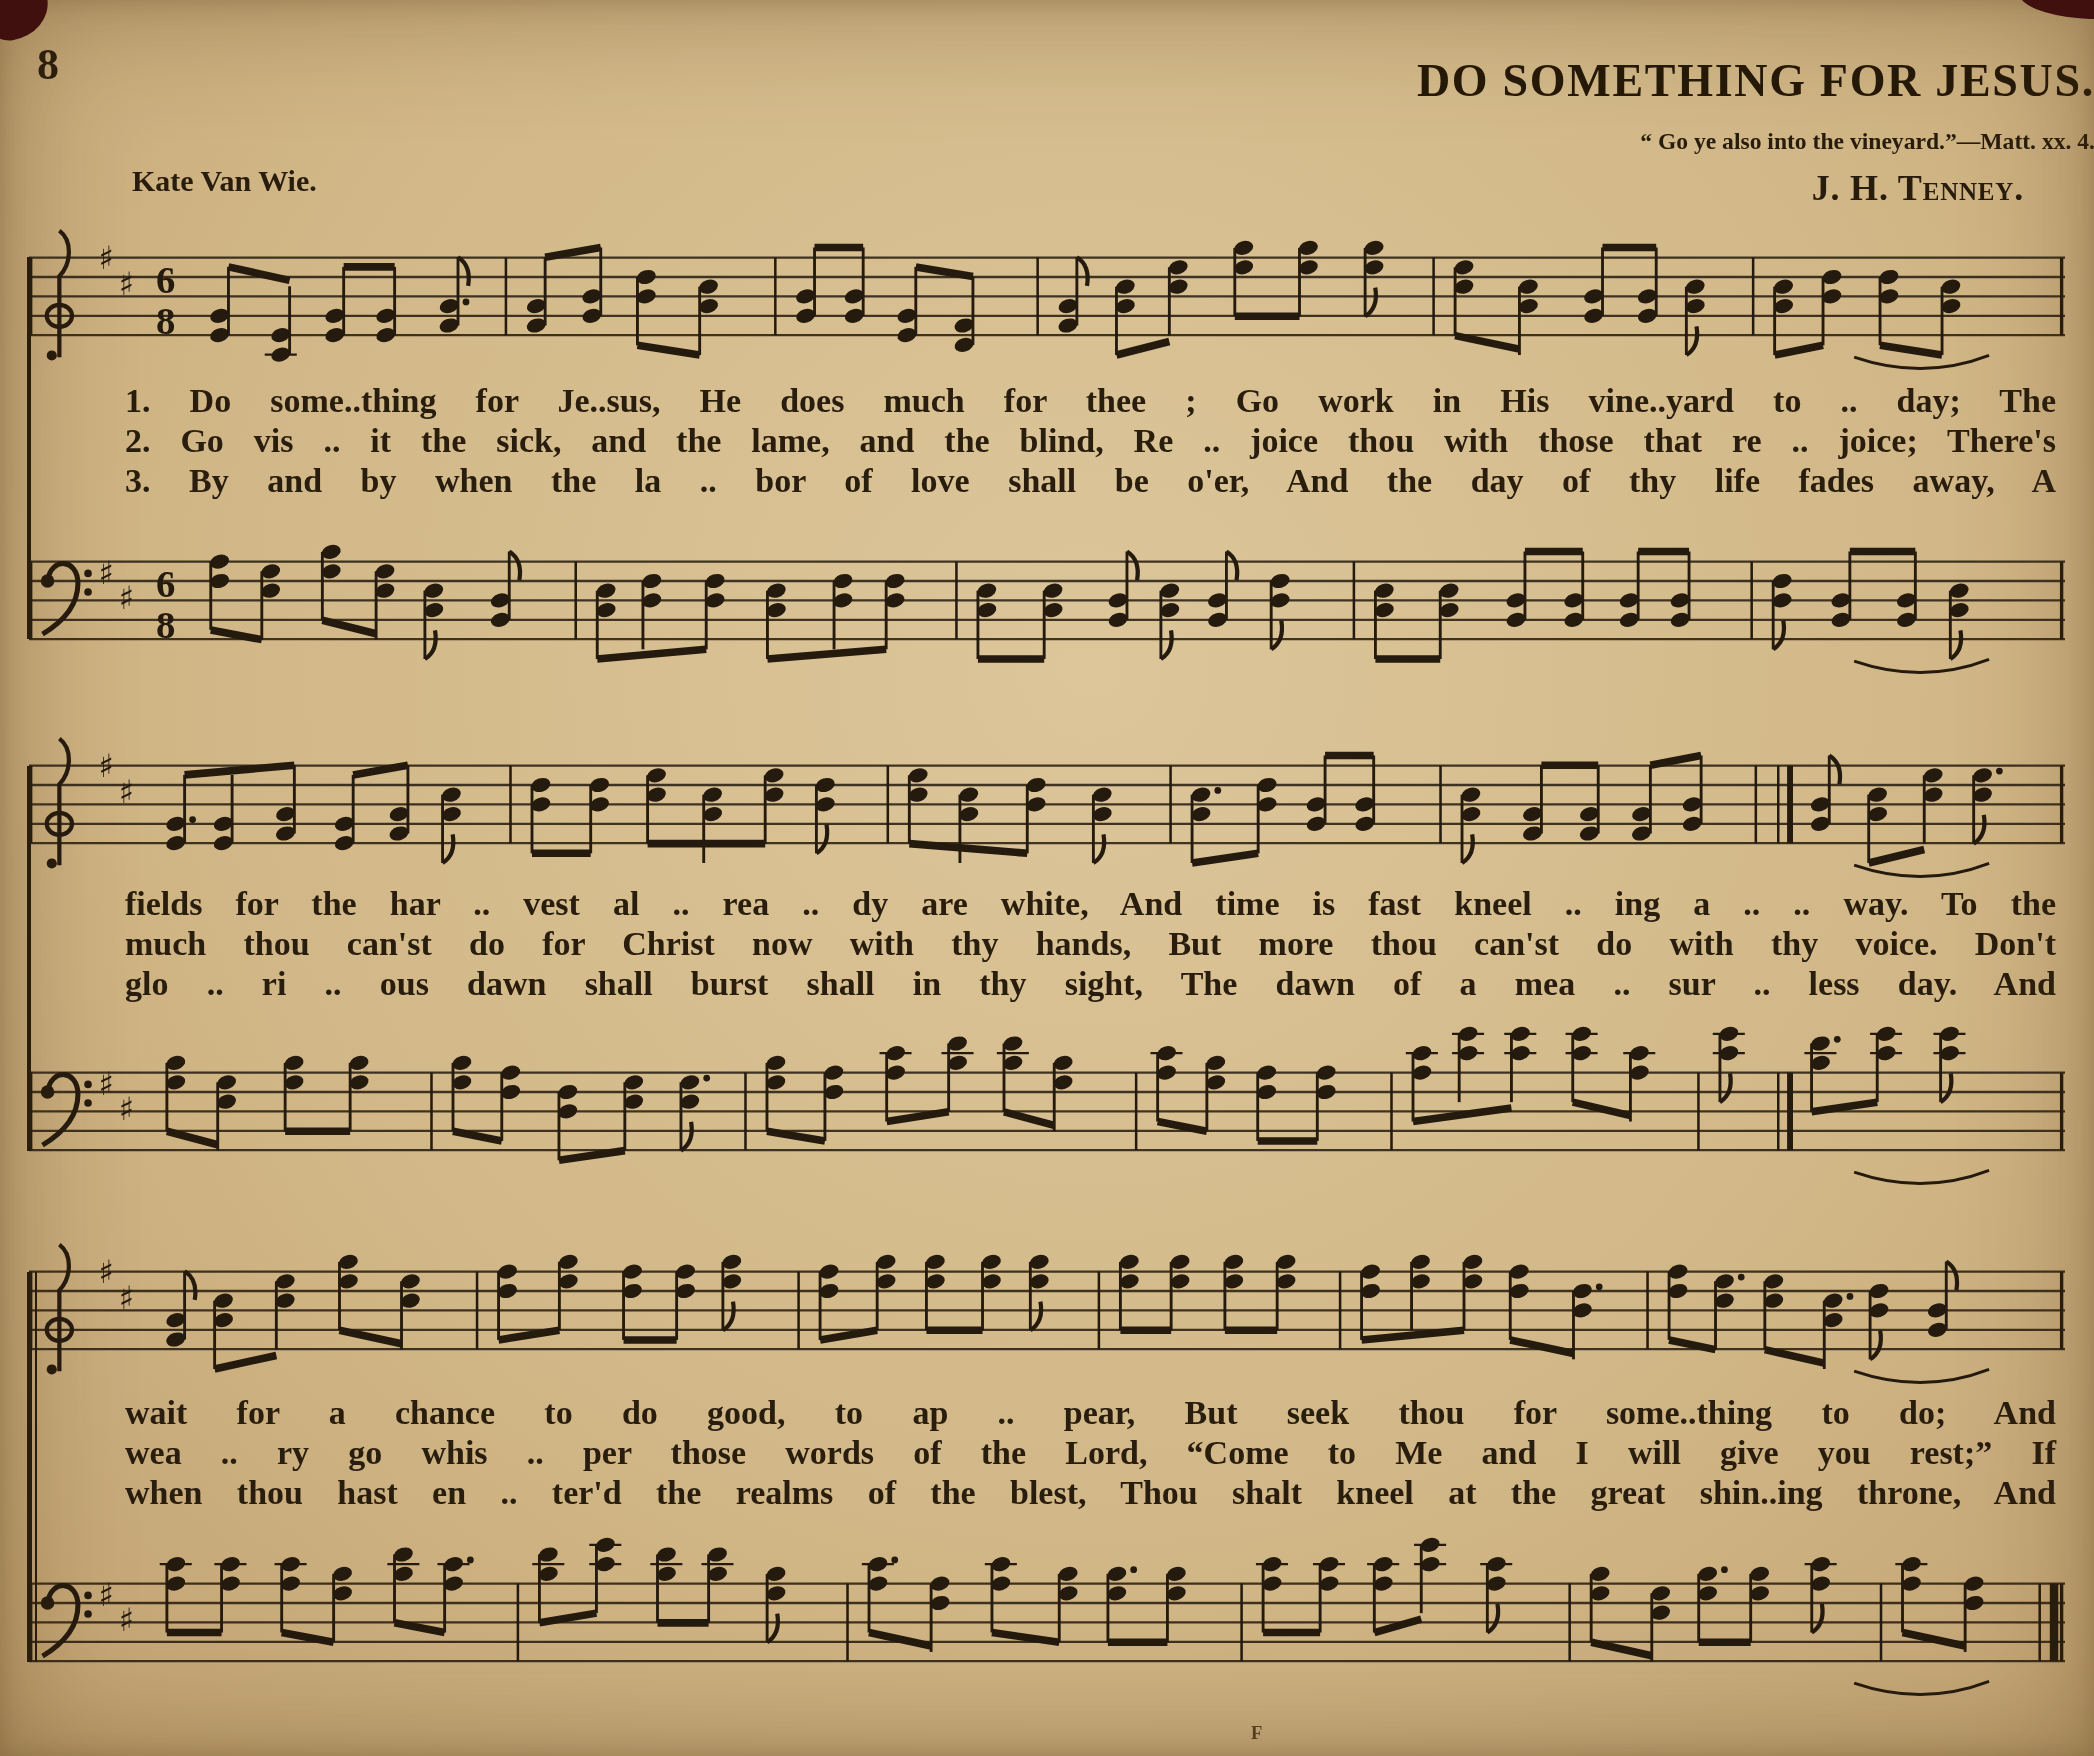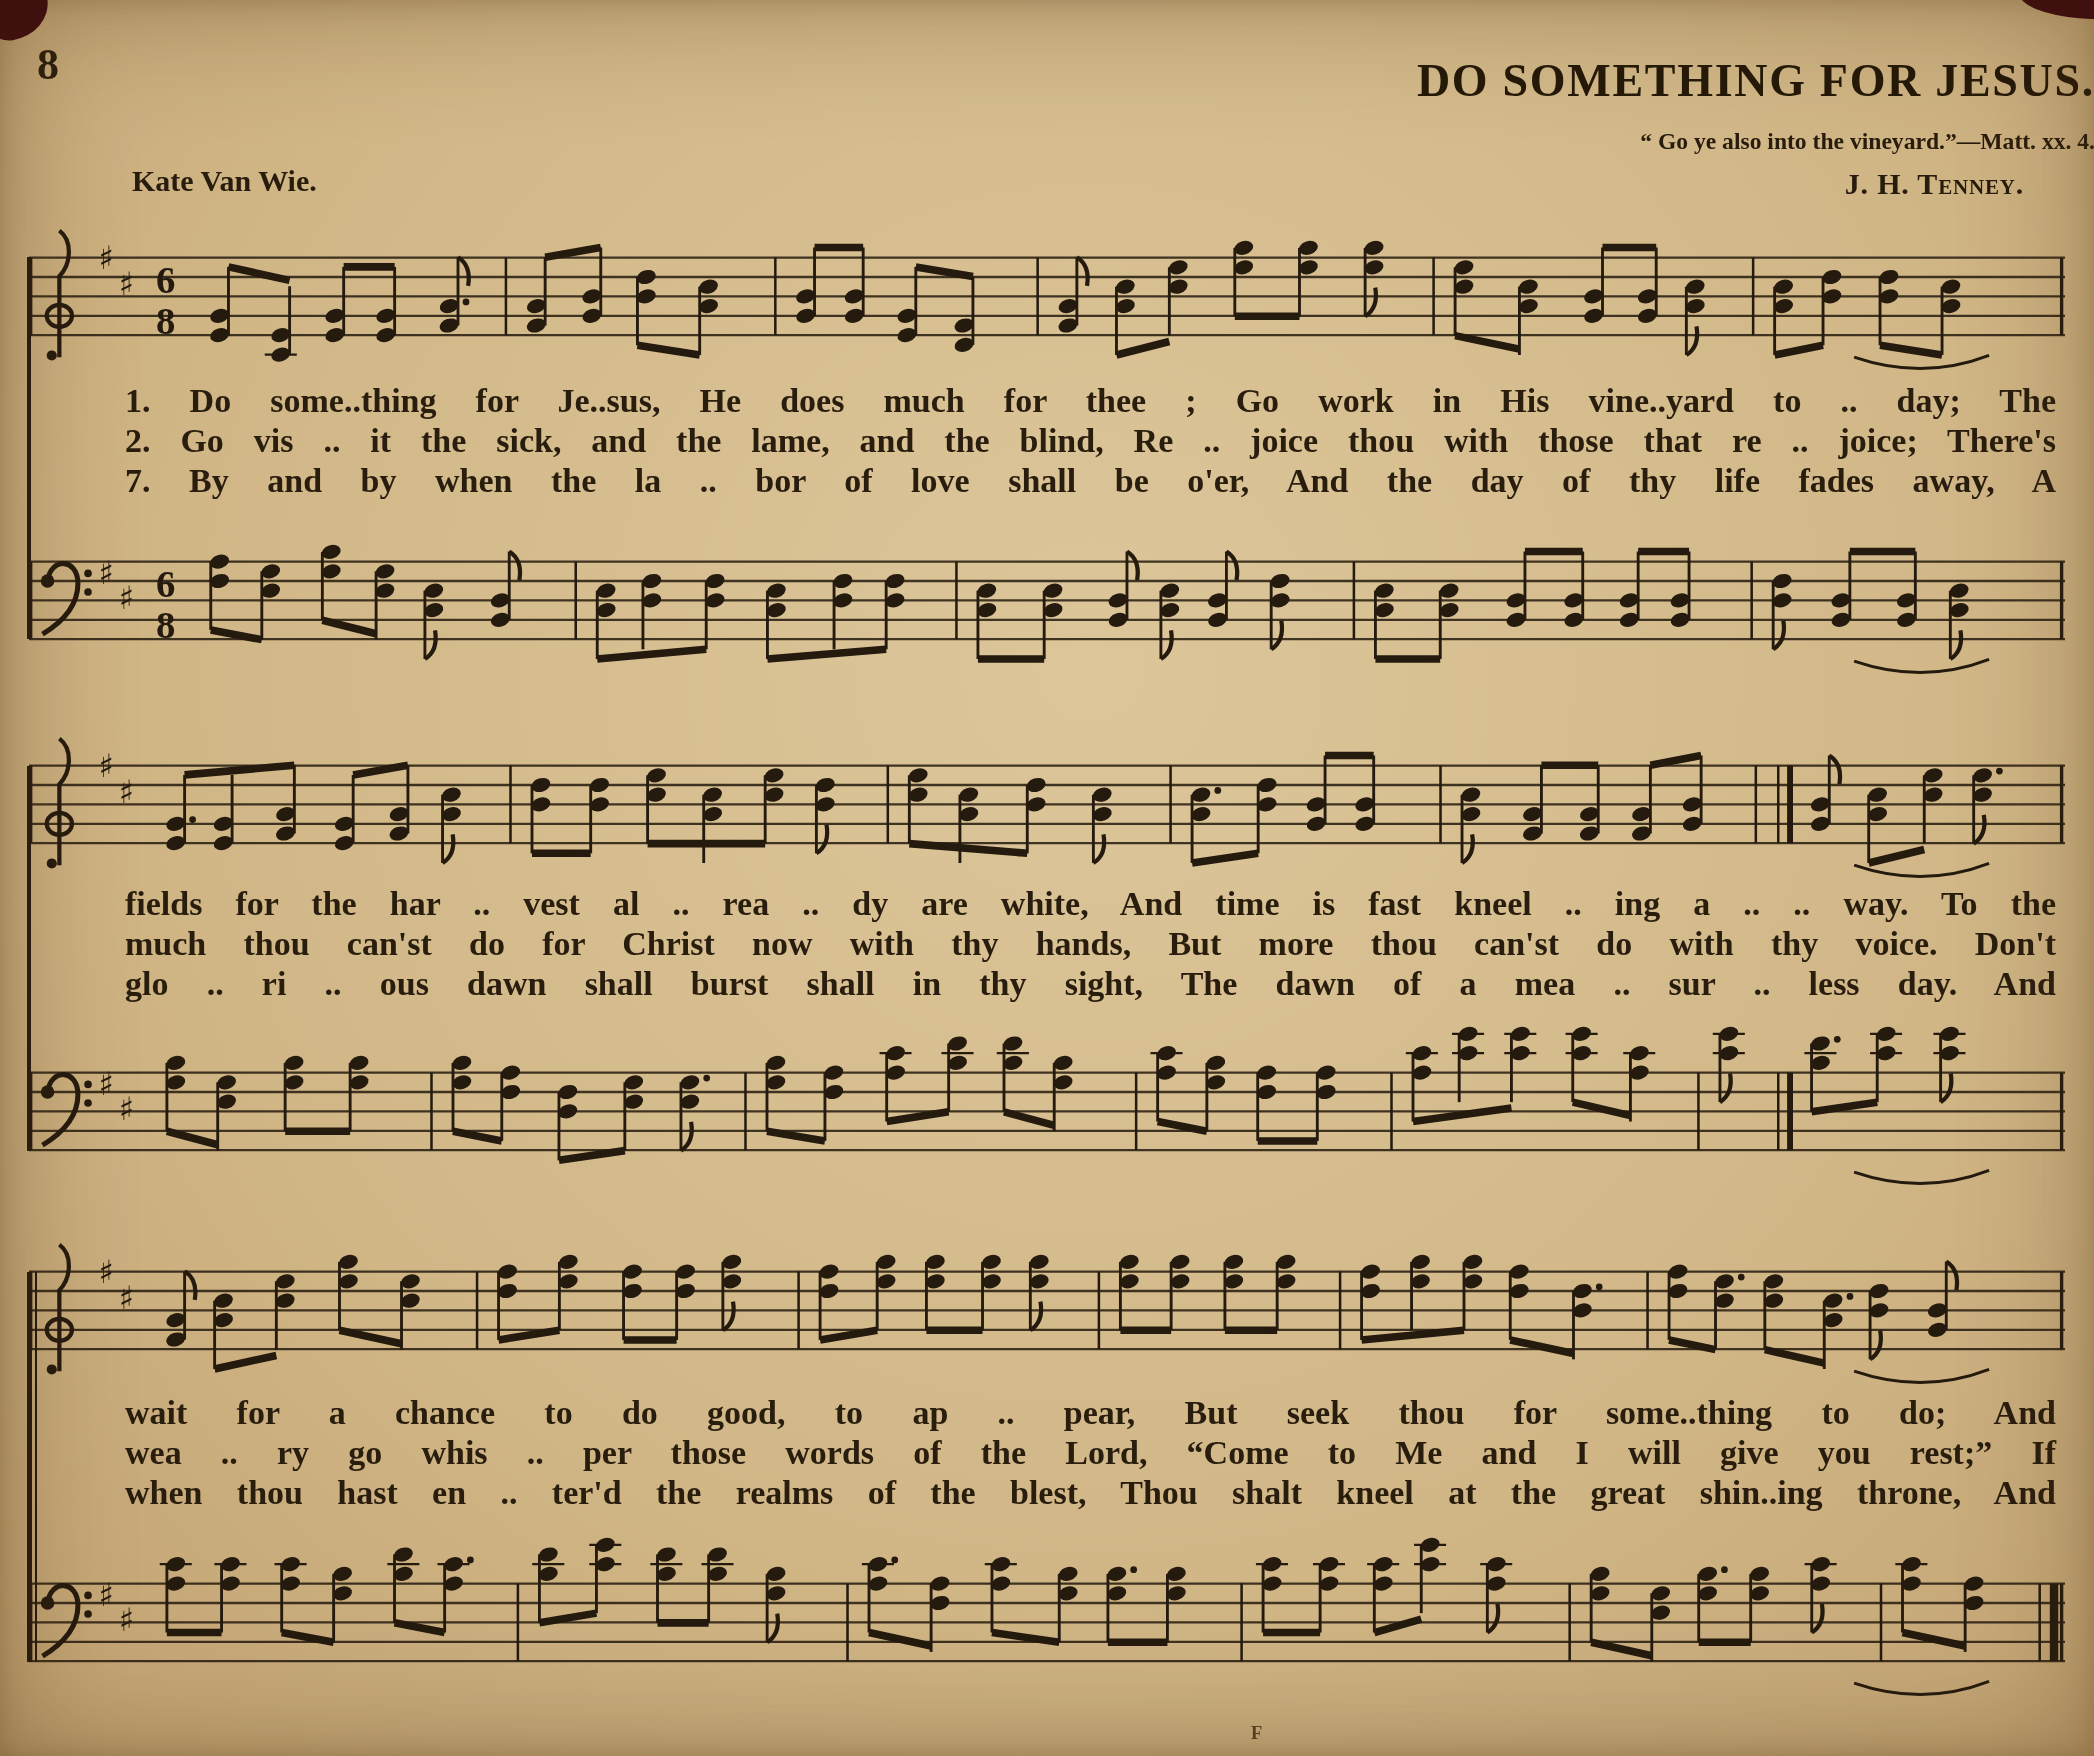--- a/index.html
+++ b/index.html
@@ -17,21 +17,21 @@
     box-shadow:inset 0 0 126px rgba(82,54,16,.42), inset 0 0 23.6px rgba(82,54,16,.25);
   }
   .stain{position:absolute;z-index:6;background:#40100f;}
   .stain-tl{left:-13.5px;top:-15px;width:62px;height:54px;border-radius:0 28% 72% 38%;transform:rotate(-9deg);}
   .stain-tr{right:-11.8px;top:-11.8px;width:88px;height:29px;border-radius:0 0 18% 70%;transform:rotate(4deg);}
   .txt{position:absolute;z-index:2;}
   .page-number{left:37px;top:39px;font-weight:bold;font-size:44px;}
   .title{left:8px;right:0;top:54px;text-align:right;font-weight:bold;font-size:46px;letter-spacing:1.7px;color:#241808;}
   .scripture{left:0;right:0;top:128px;text-align:right;font-weight:bold;font-size:23.6px;}
   .lyricist{left:132px;top:164px;font-weight:bold;font-size:30px;}
-  .composer{right:71px;top:167px;font-weight:bold;font-size:30px;font-variant:small-caps;letter-spacing:0.8px;}
+  .composer{right:71px;top:167px;font-weight:bold;font-size:36px;font-variant:small-caps;letter-spacing:0.8px;}
   .staff{position:absolute;left:29px;width:2036px;height:194px;z-index:1;}
   .lyrics{position:absolute;left:125px;right:39px;z-index:2;
     font-weight:bold;font-size:34px;line-height:40px;color:#291d0e;font-family:Liberation Serif, serif;}
   .lyrics .line{text-align:justify;text-align-last:justify;}
   .sysrule{position:absolute;left:27px;width:4.2px;background:#241a0e;z-index:3;}
   .sysrule.double{width:0;background:none;border-left:5.9px solid #241a0e;border-right:2.5px solid #241a0e;padding-left:3.4px;}
   .pmark{position:absolute;left:1251px;top:1722px;font-size:18.6px;font-weight:bold;color:rgba(45,28,10,.75);z-index:2;}
 </style>
 </head>
 <body>
@@ -172,21 +172,21 @@
       <ellipse cx="2278.7221683146067" cy="117.5" rx="11.5" ry="8" fill="#241a0e" transform="rotate(-18 2278.7221683146067 117.5)"></ellipse>
       <line x1="2268.2221683146067" y1="94.5" x2="2268.2221683146067" y2="175.5" stroke="#241a0e" stroke-width="3.4"></line>
       <line x1="2194.712854483729" y1="164" x2="2268.2221683146067" y2="175.5" stroke="#241a0e" stroke-width="9"></line>
       <path d="M2164 178 Q 2246 206 2324 176" fill="none" stroke="#241a0e" stroke-width="3.5"></path>
       <line x1="2410" y1="60" x2="2410" y2="152" stroke="#241a0e" stroke-width="4"></line>
     </svg>
 
   <div class="lyrics" style="top:381px;">
     <div class="line">1. Do some..thing for Je..sus, He does much for thee ; Go work in His vine..yard to .. day; The</div>
     <div class="line">2. Go vis .. it the sick, and the lame, and the blind, Re .. joice thou with those that re .. joice; There's</div>
-    <div class="line">7. By and by when the la .. bor of love shall be o'er, And the day of thy life fades away, A</div>
+    <div class="line">3. By and by when the la .. bor of love shall be o'er, And the day of thy life fades away, A</div>
   </div>
 
   <svg class="staff" style="top:511px;" viewBox="0 0 2414 230">
       <line x1="0" y1="60" x2="2414" y2="60" stroke="#241a0e" stroke-width="2.7" opacity="0.85"></line>
       <line x1="0" y1="83" x2="2414" y2="83" stroke="#241a0e" stroke-width="2.7" opacity="0.85"></line>
       <line x1="0" y1="106" x2="2414" y2="106" stroke="#241a0e" stroke-width="2.7" opacity="0.85"></line>
       <line x1="0" y1="129" x2="2414" y2="129" stroke="#241a0e" stroke-width="2.7" opacity="0.85"></line>
       <line x1="0" y1="152" x2="2414" y2="152" stroke="#241a0e" stroke-width="2.7" opacity="0.85"></line>
       <line x1="2" y1="60" x2="2" y2="152" stroke="#241a0e" stroke-width="4"></line>
       <circle cx="22" cy="83" r="8" fill="#241a0e"></circle>

